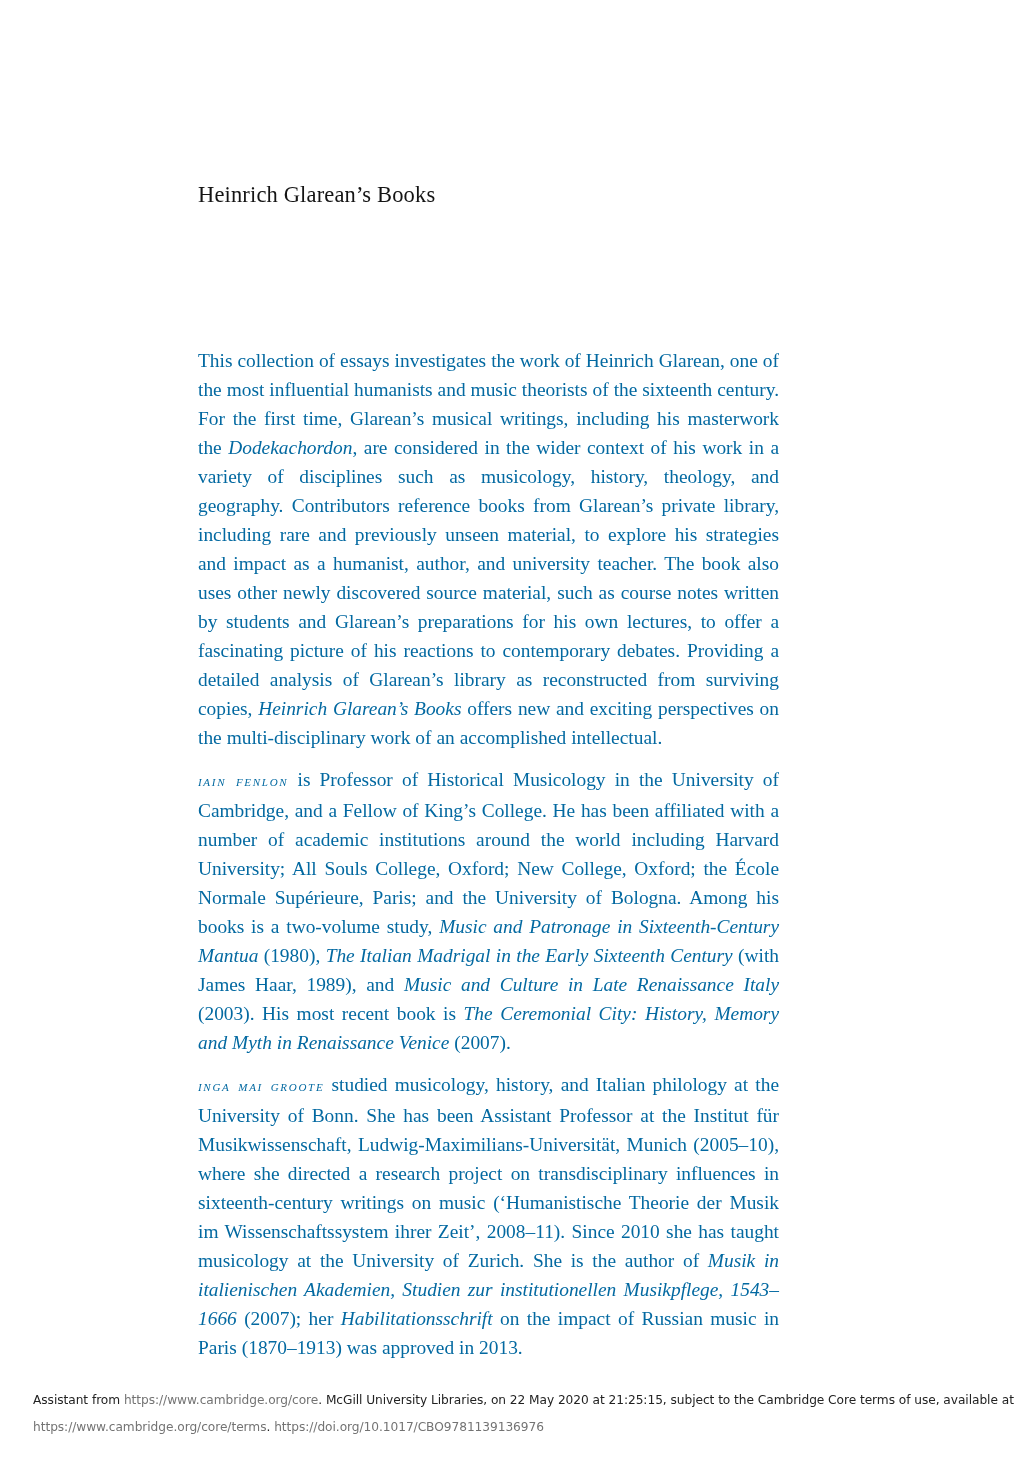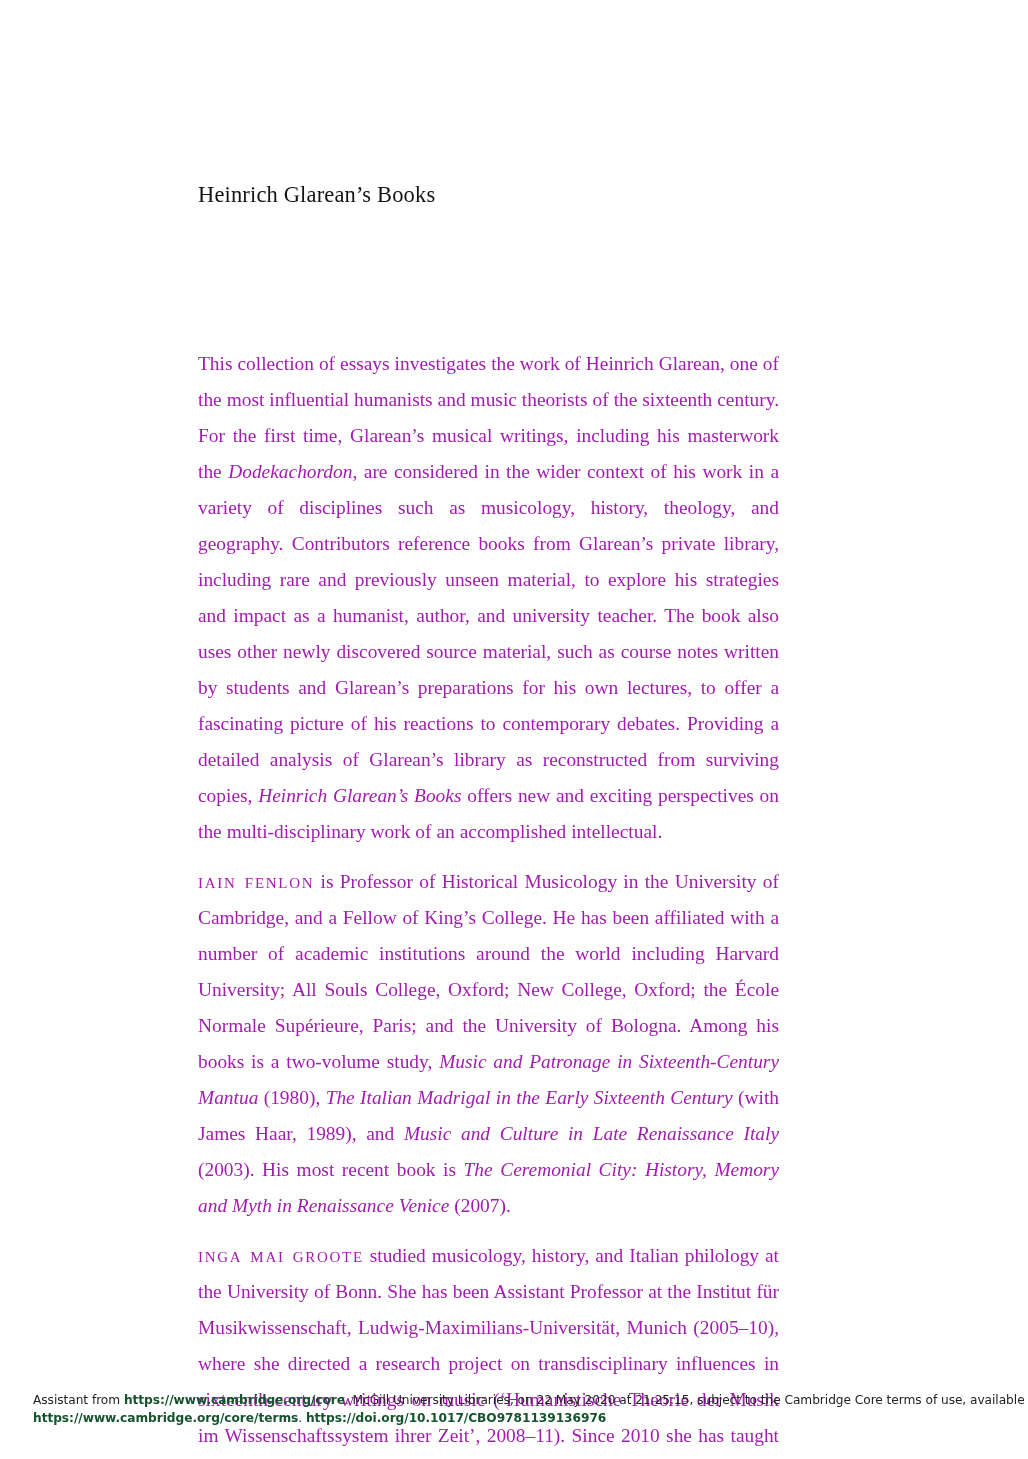--- a/index.html
+++ b/index.html
@@ -38,62 +38,62 @@
   
   .text-column {
     position: absolute;
     left: 198px;
     top: 346px;
     width: 581px;
   }
 
   .blurb {
     font-size: 19.4px;
-    line-height: 36px;
+    line-height: 29px;
     text-align: justify;
     text-justify: inter-word;
     margin: 0 0 13px 0;
-    color: #a21caf;
+    color: #0369a1;
     hyphens: manual;
     word-spacing: 0.1px;
   }
   .blurb:last-child { margin-bottom: 0; }
 
   .blurb i, .blurb em {
     font-style: italic;
   }
 
   
   .smallcaps {
     font-variant: small-caps;
     text-transform: lowercase;
     letter-spacing: 1.7px;
-    font-size: 21px;
+    font-size: 15px;
+    font-style: italic;
   }
 
   
   .footer {
     position: absolute;
     left: 33px;
     top: 1392px;
     width: 968px;
     font-family: "DejaVu Sans", "Liberation Sans", sans-serif;
     font-size: 12.2px;
     line-height: 17.6px;
     color: #222222;
     letter-spacing: -0.05px;
   }
   .footer a,
   .footer .link {
-    color: #14532d;
+    color: #737373;
     text-decoration: none;
-    font-weight: bold;
   }
   .footer-line { display: block; white-space: nowrap; }
-  .footer-line.second { white-space: normal; }
+  .footer-line.second { white-space: normal; margin-top: 9px; }
 </style>
 </head>
 <body>
 
 <div class="page">
 
   <h1 class="book-title">Heinrich Glarean’s Books</h1>
 
   <div class="text-column">
     <p class="blurb"><span>This collection of essays investigates the work of Heinrich Glarean, one of the most influential humanists and music theorists of the sixteenth century. For the first time, Glarean’s musical writings, including his masterwork the </span><i>Dodekachordon</i><span>, are considered in the wider context of his work in a variety of disciplines such as musicology, history, theology, and geography. Contributors reference books from Glarean’s private library, including rare and previously unseen material, to explore his strategies and impact as a humanist, author, and university teacher. The book also uses other newly discovered source material, such as course notes written by students and Glarean’s preparations for his own lectures, to offer a fascinating picture of his reactions to contemporary debates. Providing a detailed analysis of Glarean’s library as reconstructed from surviving copies, </span><i>Heinrich Glarean’s Books</i><span> offers new and exciting perspectives on the multi-disciplinary work of an accomplished intellectual.</span></p>

